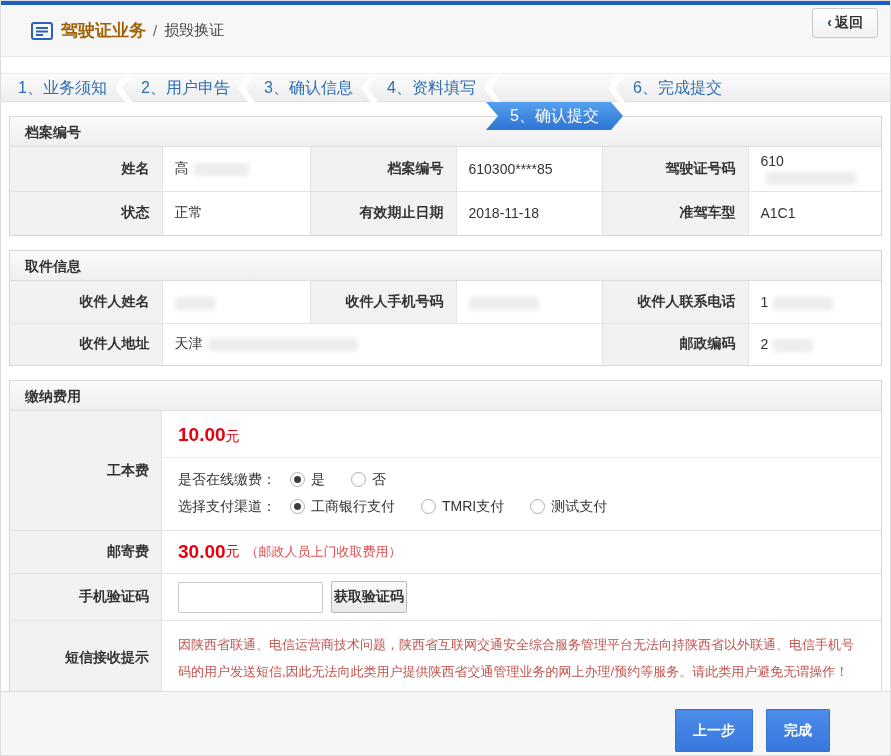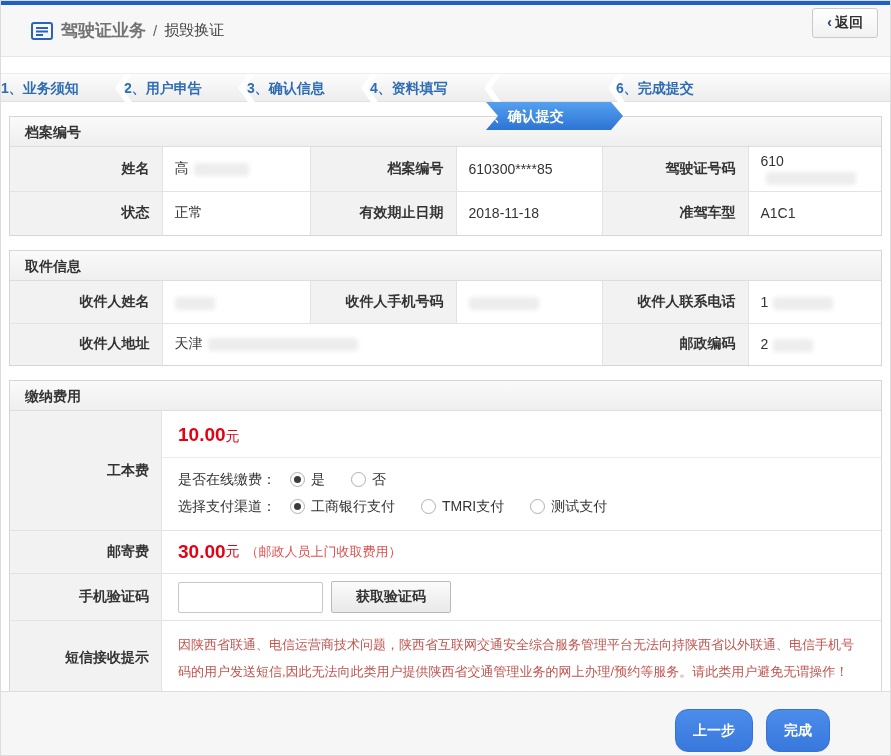--- a/index.html
+++ b/index.html
@@ -6,29 +6,29 @@
   html,body { background:#fff; }
   body { font-family:"Liberation Sans","DejaVu Sans",sans-serif; color:#333; }
   .page { position:relative; width:891px; height:756px; background:#fff; border:1px solid #dcdcdc; overflow:hidden; }
 
   
   .topbar { height:4px; background:#1f5fc5; }
 
   
   .header { position:relative; height:52px; background:#f7f7f7; border-bottom:1px solid #e6e6e6; display:flex; align-items:center; padding:0 12px 0 30px; }
   .hicon { display:inline-flex; margin-right:8px; }
-  .htitle { color:#737373; font-size:17px; font-weight:bold; }
+  .htitle { color:#a16207; font-size:17px; font-weight:bold; }
   .hsep { color:#666; font-size:15px; margin:0 7px; }
   .hsub { color:#444; font-size:15px; }
   .back { position:absolute; right:12px; top:3px; height:30px; padding:0 14px; background:linear-gradient(#ffffff,#f1f1f1); border:1px solid #c9c9c9; border-radius:3px; font-size:14px; color:#333; font-weight:bold; cursor:pointer; font-family:inherit; }
   .back-ch { font-weight:bold; margin-right:3px; color:#1f3b66; }
 
   
   .wizard { position:relative; height:29px; margin-top:16px; background:linear-gradient(#fcfcfc,#ededed); border-top:1px solid #ececec; border-bottom:1px solid #e0e0e0; display:flex; }
-  .step { width:123px; height:28px; line-height:28px; text-align:left; color:#2e6db4; font-size:14px; font-weight:bold; }
+  .step { width:123px; height:28px; line-height:28px; text-align:center; color:#2e6db4; font-size:16px; font-weight:normal; }
   .step.active { position:relative; z-index:2; margin-left:-7px; margin-right:-7px; width:137px; color:#fff; background:linear-gradient(#55a0ef,#2d74d4); clip-path:polygon(0 0, calc(100% - 12px) 0, 100% 50%, calc(100% - 12px) 100%, 0 100%, 12px 50%);margin-top:28px; }
   .chev { position:absolute; top:0; width:7px; height:28px; z-index:3; }
   .chev::before { content:''; position:absolute; left:0; top:0; width:100%; height:50%; background:#fff; transform:skewX(-35deg); }
   .chev::after  { content:''; position:absolute; left:0; top:50%; width:100%; height:50%; background:#fff; transform:skewX(35deg); }
   .c1{left:119px}.c2{left:242px}.c3{left:365px}.c4{left:488px}.c5{left:612px}
 
   
   .section { margin:14px 8px 0 8px; border:1px solid #d6d6d6; }
   .sec-title { height:30px; line-height:30px; padding-left:15px; background:linear-gradient(#fafafa,#efefef); border-bottom:1px solid #ddd; font-size:14px; font-weight:bold; color:#333; }
   table { width:100%; border-collapse:collapse; table-layout:fixed; }
@@ -53,26 +53,26 @@
   .radio-lines { padding:8px 16px 10px 16px; }
   .rline { display:flex; align-items:center; height:27px; font-size:14px; color:#333; }
   .rq { margin-right:14px; }
   .radio { display:inline-block; width:15px; height:15px; border:1px solid #b0b0b0; border-radius:50%; background:#fff; margin-right:6px; }
   .radio.checked::after { content:''; display:block; width:7px; height:7px; margin:3px; border-radius:50%; background:#3c3c3c; }
   .ropt { display:inline-flex; align-items:center; margin-right:26px; }
   .mail-line { display:flex; align-items:center; padding:0 16px; height:42px; }
   .mnote { color:#e05050; font-size:13px; margin-left:6px; }
   .cap-line { display:flex; align-items:center; padding:0 16px; height:46px; }
   .cap-input { width:145px; height:31px; border:1px solid #c6c6c6; border-radius:2px; padding:0 8px; font-size:14px; font-family:inherit; }
-  .cap-btn { height:32px; margin-left:8px; padding:0 24px; background:linear-gradient(#fbfbfb,#e9e9e9); border:1px solid #b9b9b9; border-radius:2px; font-size:14px; font-weight:bold; color:#333; cursor:pointer; font-family:inherit; }
+  .cap-btn { height:32px; margin-left:8px; padding:0 2px; background:linear-gradient(#fbfbfb,#e9e9e9); border:1px solid #b9b9b9; border-radius:2px; font-size:14px; font-weight:bold; color:#333; cursor:pointer; font-family:inherit; }
   .sms-line { padding:10px 16px; font-size:13px; color:#c0544f; line-height:27px; }
 
   
   .footer { position:absolute; left:0; right:0; bottom:0; height:64px; background:#f6f6f6; border-top:1px solid #ddd; display:flex; justify-content:flex-end; align-items:flex-start; padding:17px 60px 0 0; }
-  .btn-blue { height:43px; padding:0 17px; background:linear-gradient(#4c8cea,#3878dd); border:1px solid #3572d2; border-radius:13px; color:#fff; font-size:14px; font-weight:bold; cursor:pointer; margin-left:13px; font-family:inherit; }
+  .btn-blue { height:43px; padding:0 17px; background:linear-gradient(#4c8cea,#3878dd); border:1px solid #3572d2; border-radius:1px; color:#fff; font-size:14px; font-weight:bold; cursor:pointer; margin-left:13px; font-family:inherit; }
 </style>
 </head>
 <body>
 
 <div class="page">
   <div class="topbar"></div>
 
   <div class="header">
     <span class="hicon">
       <svg width="22" height="18" viewBox="0 0 22 18" fill="none">

